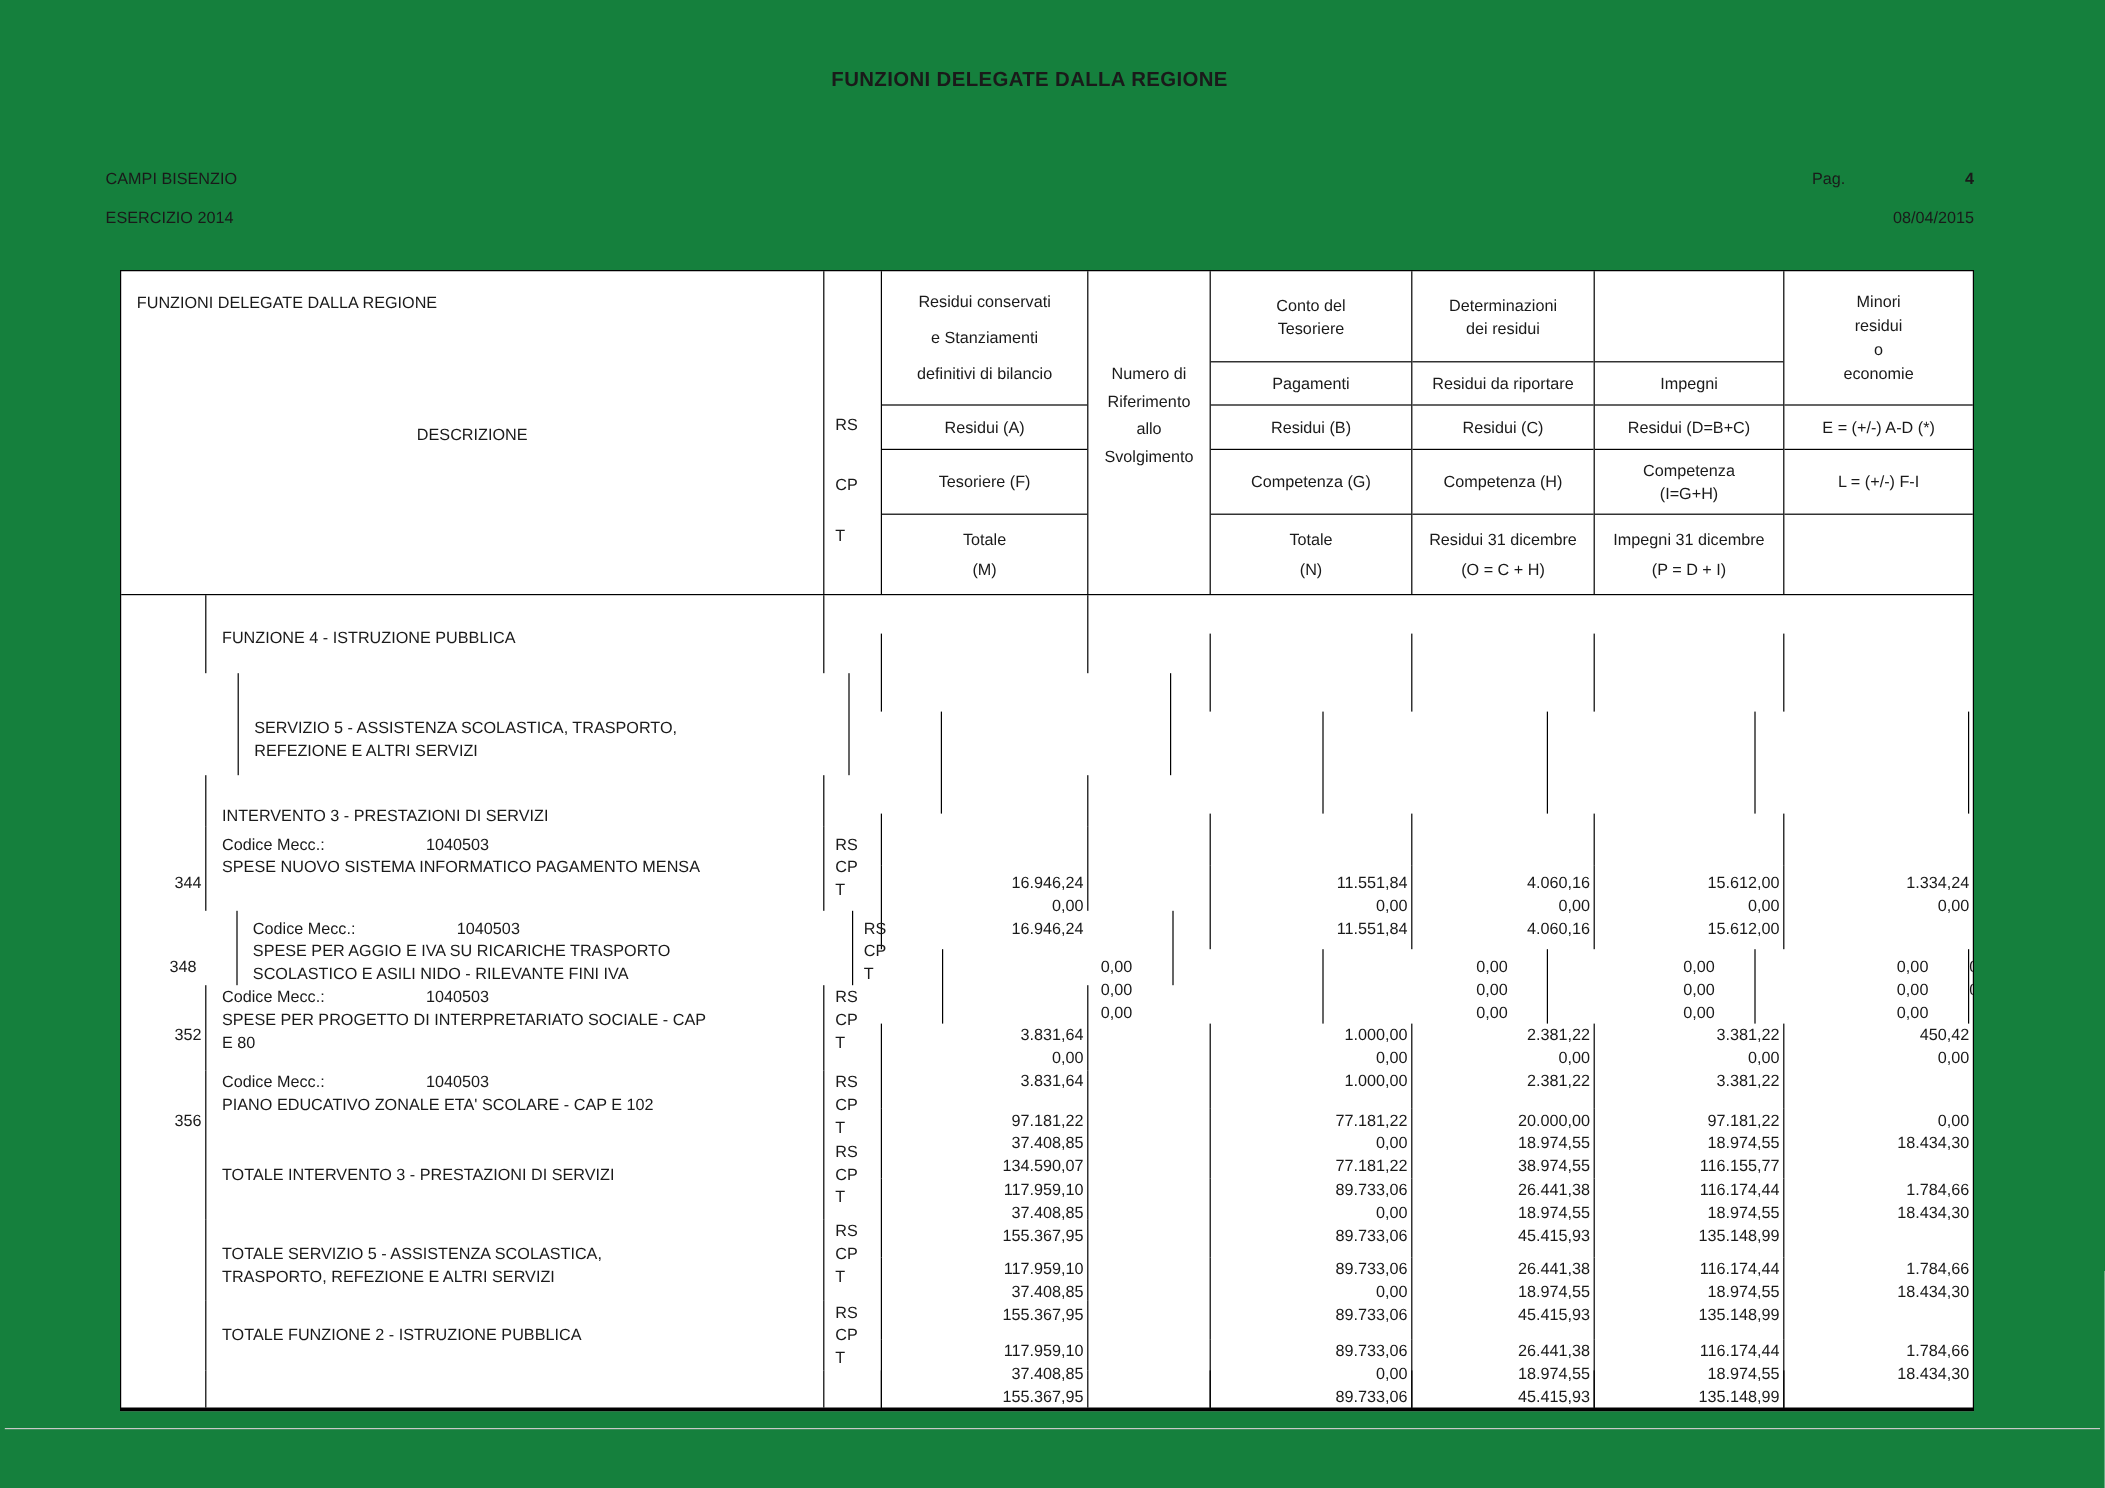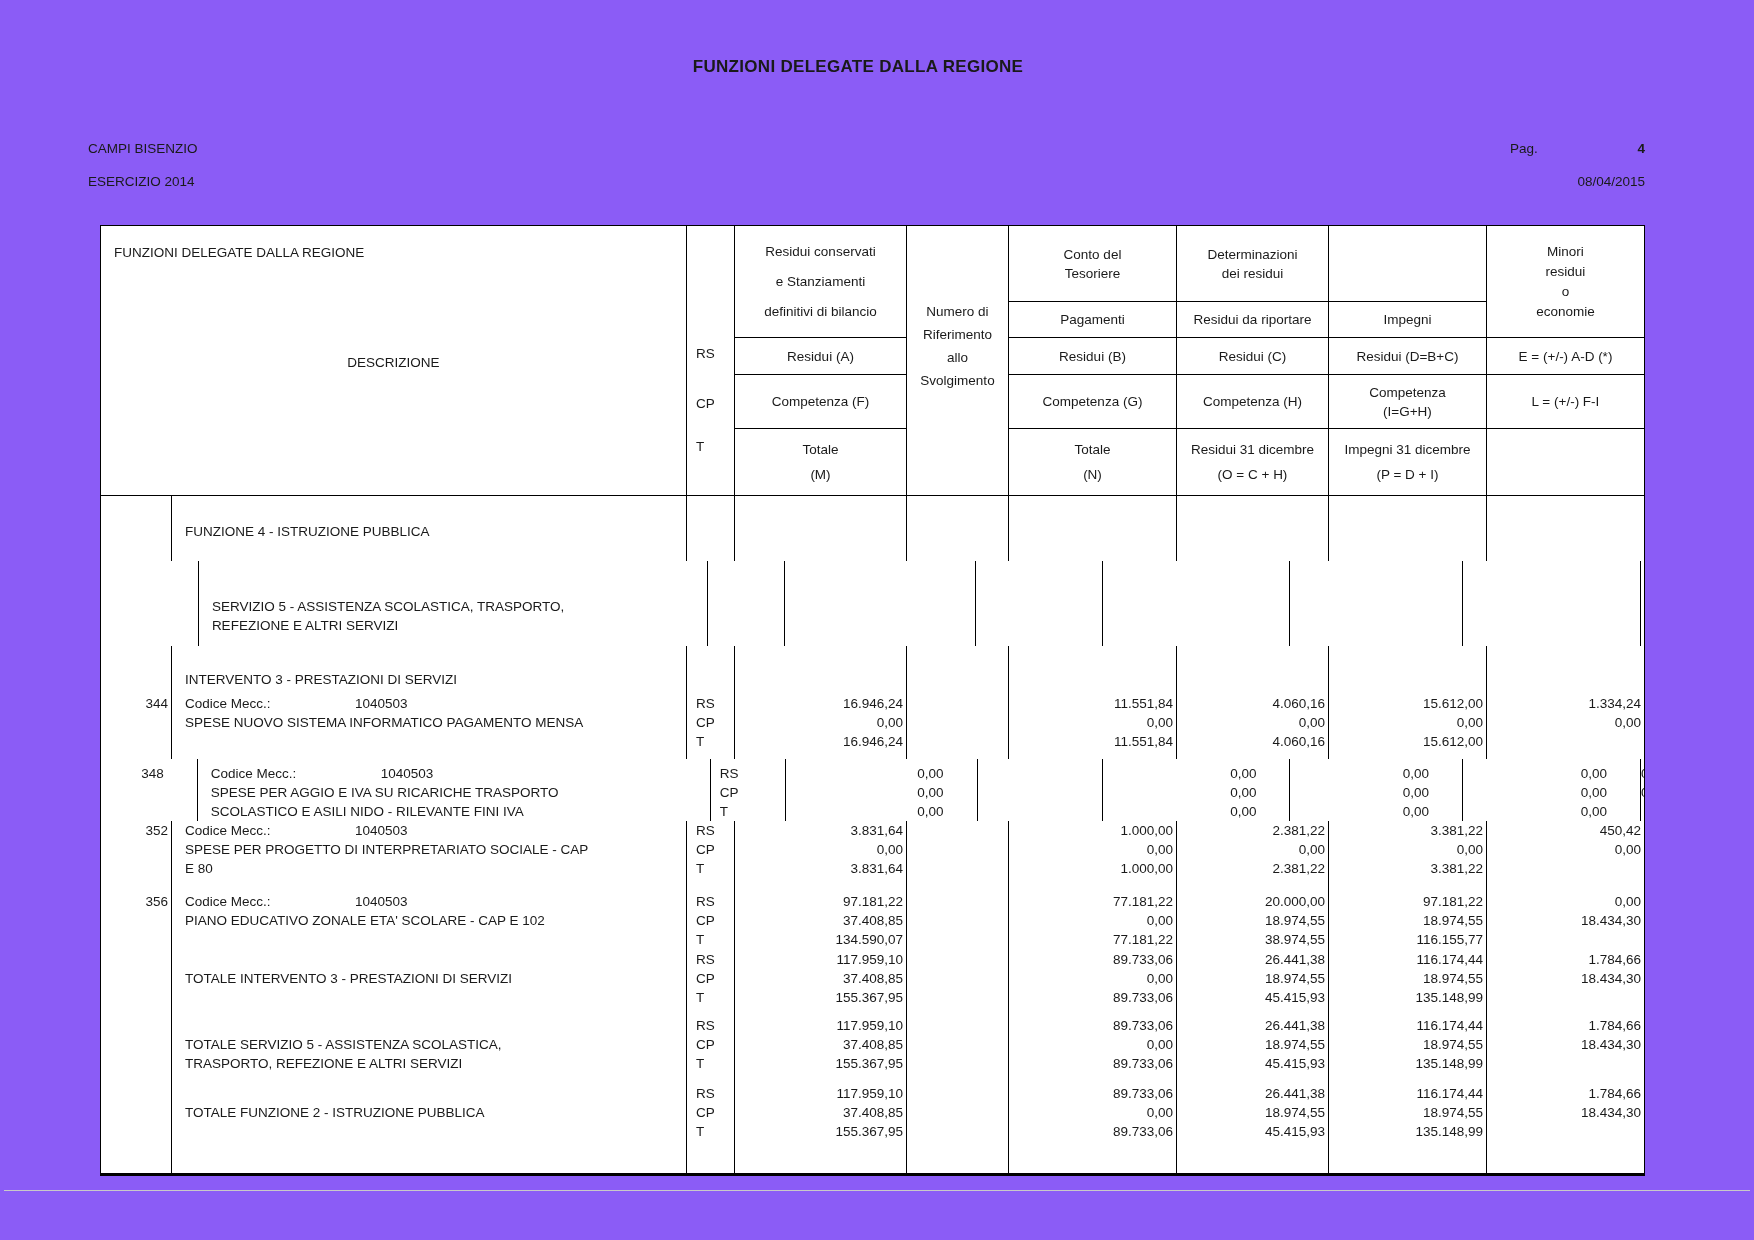--- a/index.html
+++ b/index.html
@@ -1,16 +1,16 @@
 <!DOCTYPE html>
 <html><head>
 <meta charset="utf-8">
 <style>
   html,body{margin:0;padding:0;background:#ffffff;}
-  .page{position:relative;width:1754px;height:1240px;background:#8b5cf6;color:#1a1a1a;
+  .page{position:relative;width:1754px;height:1240px;background:#15803d;color:#1a1a1a;
         font-family:"Liberation Sans","DejaVu Sans",sans-serif;font-size:13.5px;line-height:19px;}
   .title{position:absolute;top:57px;left:0;width:1716px;text-align:center;
          font-weight:bold;font-size:17px;letter-spacing:.3px;}
   .m-entity{position:absolute;left:88px;top:139px;}
   .m-exercise{position:absolute;left:88px;top:172px;}
   .m-pag{position:absolute;left:1510px;top:139px;}
   .m-pagnum{position:absolute;right:109px;top:139px;font-weight:bold;}
   .m-date{position:absolute;right:109px;top:172px;}
 
   
@@ -45,21 +45,21 @@
 
   
   .tbody{display:flex;flex-direction:column;flex:1;}
   .brow{display:flex;flex:0 0 auto;}
   .bc{box-sizing:border-box;border-left:1px solid #000;height:100%;overflow:hidden;}
   .brow{height:60px;}
   .rownum{width:70px;border-left:none;text-align:right;padding-right:4px;}
   .desc{width:515px;padding-left:13px;padding-right:6px;}
   .rst{width:48px;padding-left:9px;white-space:pre-line;}
   .va{width:172px;}.vnr{width:102px;}.vb{width:168px;}.vc{width:152px;}.vd{width:158px;}.ve{flex:1;}
-  .num{text-align:right;padding-right:3px;white-space:pre-line;}
+  .num{text-align:right;padding-right:3px;white-space:pre-line;margin-top:32px;}
   .sec,.dlines,.tlabel{white-space:pre-line;}
   .tlabel{margin-top:19px;}
   .clabel{display:inline-block;width:170px;}
   .br-0{height:65px;}.br-0 .bc{padding-top:26px;}
   .br-1{height:85px;gap:32px;}.br-1 .bc{padding-top:36px;}
   .br-2{height:43px;}.br-2 .bc{padding-top:24px;}
   .br-3{height:70px;}.br-3 .bc{padding-top:5px;}
   .br-4{height:62px;gap:30px;}.br-4 .bc{padding-top:5px;}
   .br-5{height:71px;}
   .br-6{height:58px;}
@@ -89,21 +89,21 @@
       <div class="hcol c-rst">
         <span class="rst-l rst-rs">RS</span>
         <span class="rst-l rst-cp">CP</span>
         <span class="rst-l rst-t">T</span>
       </div>
       <div class="hcol c-a">
         <div class="hcell h-g111 ga">Residui conservati
 e Stanziamenti
 definitivi di bilancio</div>
         <div class="hcell h-r37 bt">Residui (A)</div>
-        <div class="hcell h-r54 bt">Competenza (F)</div>
+        <div class="hcell h-r54 bt">Tesoriere (F)</div>
         <div class="hcell h-rT bt">Totale
 (M)</div>
       </div>
       <div class="hcol c-nr">
         <div class="hcell nr">Numero di
 Riferimento
 allo
 Svolgimento</div>
       </div>
       <div class="hcol c-b">

